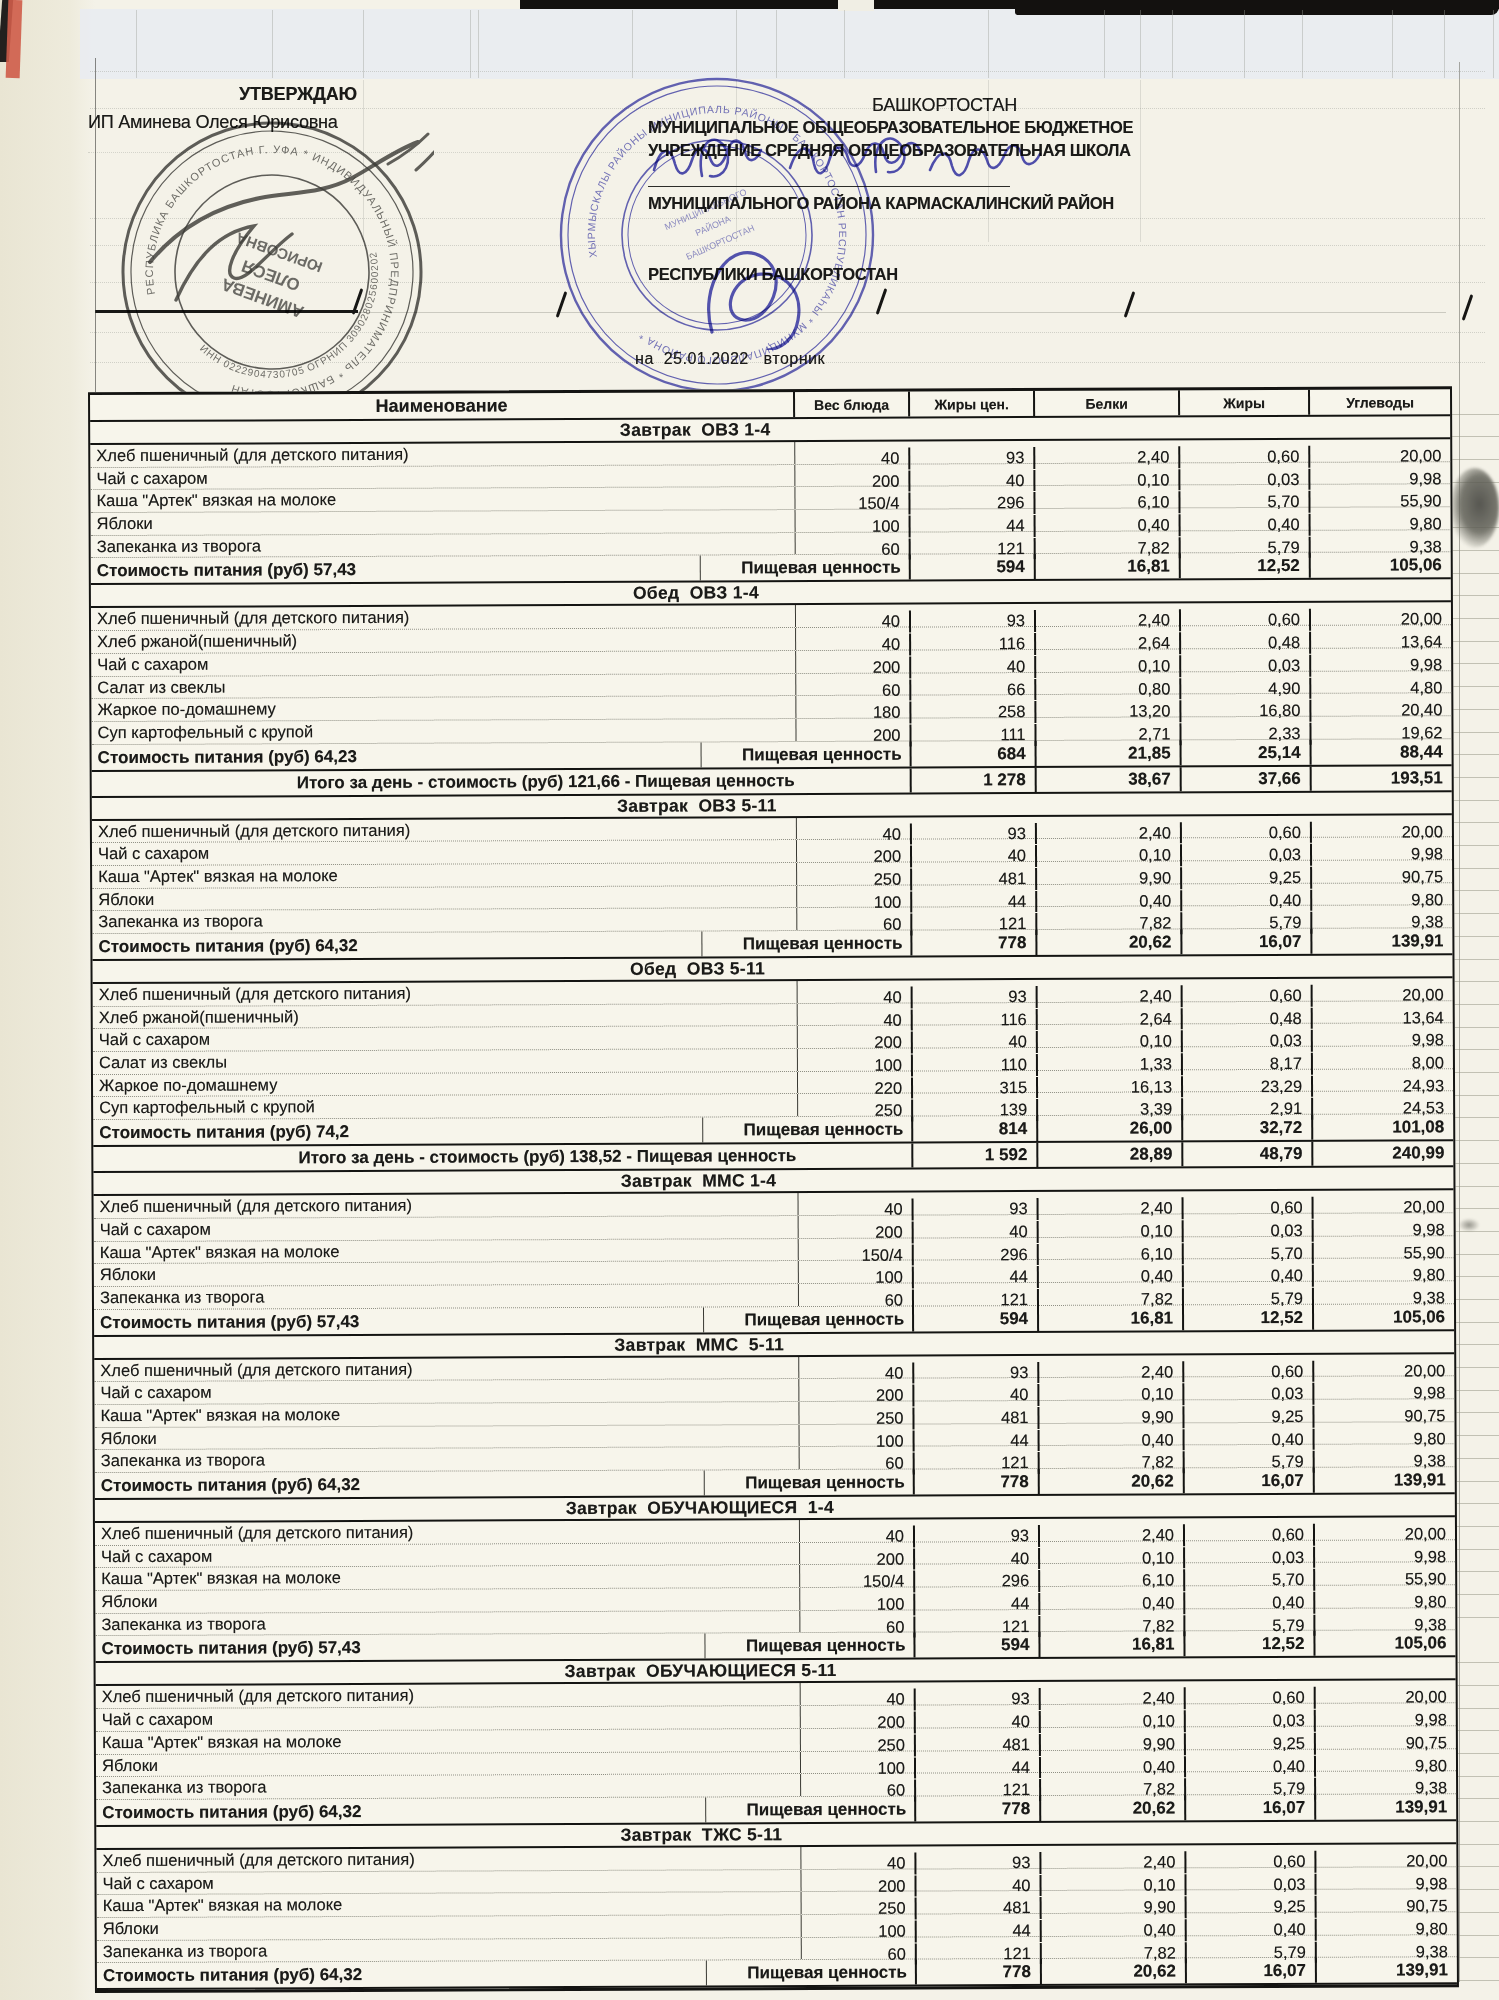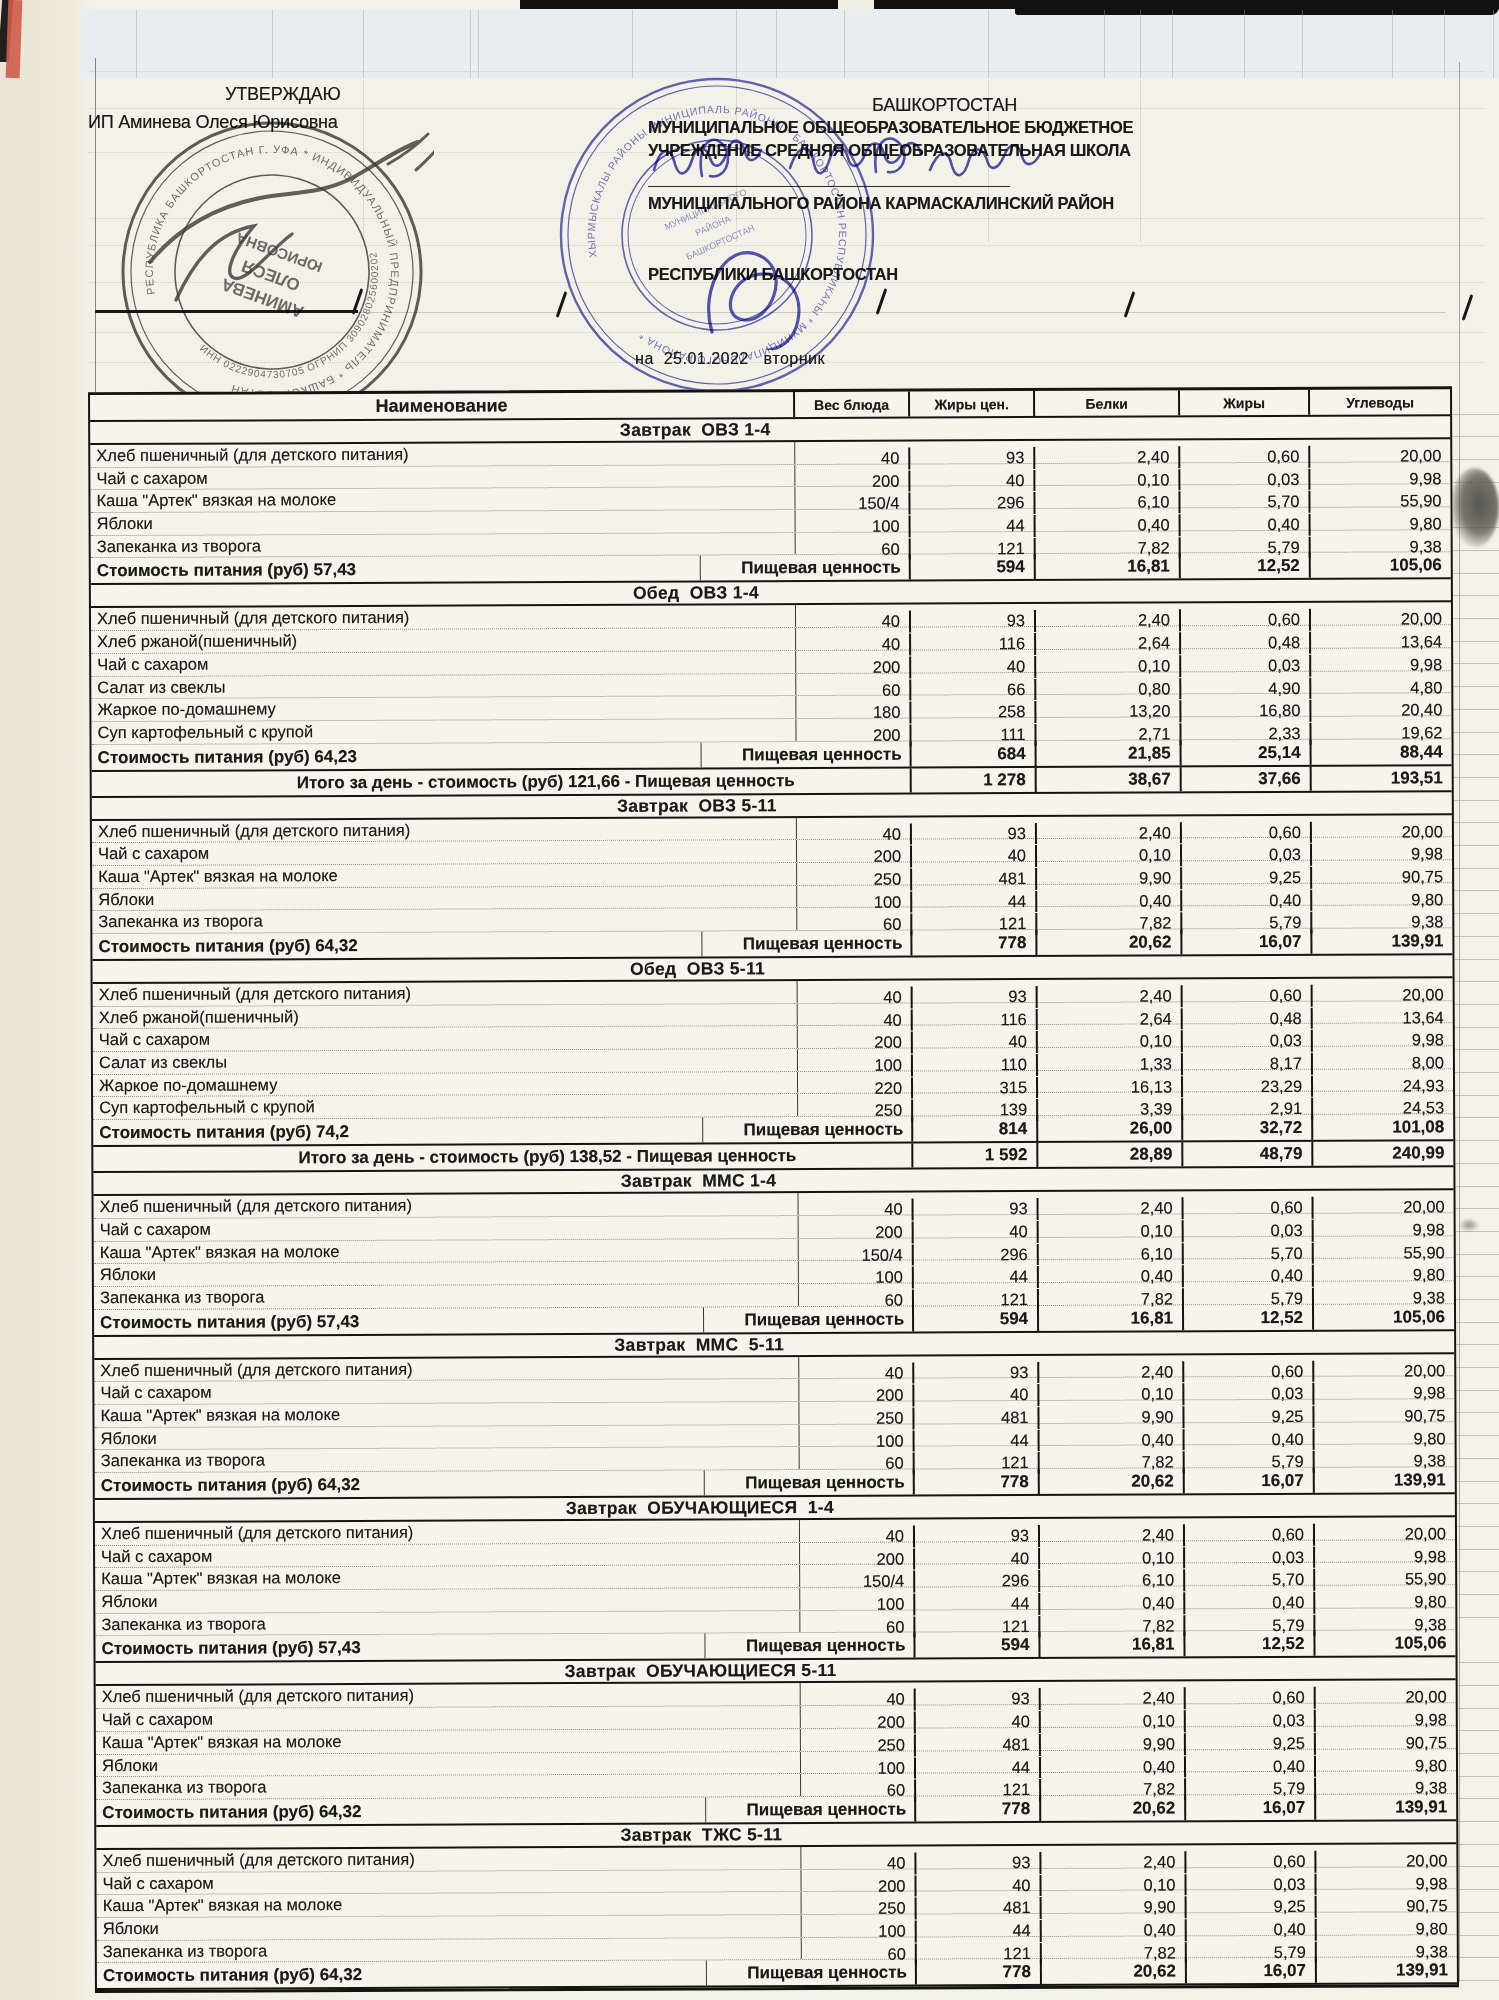--- a/index.html
+++ b/index.html
@@ -114,21 +114,21 @@
       <div class="abs gl-v" style="left: 1140px; top: 80px; height: 162px; opacity: 0.28;"></div>
     </div>
   <div class="abs bold-seg"></div>
   <div class="abs thin-seg"></div>
   <div class="abs sheet-left-line"></div>
   <div class="abs right-double-a"></div>
   <div class="abs right-strip"></div>
   <div class="abs smudge"></div>
   <div class="abs smudge2"></div>
 
-  <div class="abs hdr" style="left:225px;top:84px;font-weight:400;">УТВЕРЖДАЮ</div>
+  <div class="abs hdr" style="left:239px;top:84px;font-weight:700;">УТВЕРЖДАЮ</div>
   <div class="abs hdr" style="left:88px;top:112px;">ИП Аминева Олеся Юрисовна</div>
   <div class="abs hdr" style="left:872px;top:95px;">БАШКОРТОСТАН</div>
   <div class="abs org" style="left:648px;top:118px;width:580px;">МУНИЦИПАЛЬНОЕ ОБЩЕОБРАЗОВАТЕЛЬНОЕ БЮДЖЕТНОЕ</div>
   <div class="abs org" style="left:648px;top:141px;width:580px;">УЧРЕЖДЕНИЕ СРЕДНЯЯ ОБЩЕОБРАЗОВАТЕЛЬНАЯ ШКОЛА</div>
   <div class="abs sig-underline"></div>
   <div class="abs org" style="left:648px;top:194px;width:580px;">МУНИЦИПАЛЬНОГО РАЙОНА КАРМАСКАЛИНСКИЙ РАЙОН</div>
   <div class="abs org" style="left:648px;top:217px;width:580px;margin-top:48px;">РЕСПУБЛИКИ БАШКОРТОСТАН</div>
 
   <div class="abs slash" style="left:356px;top:288px;"></div>
   <div class="abs slash" style="left:560px;top:291px;"></div>

